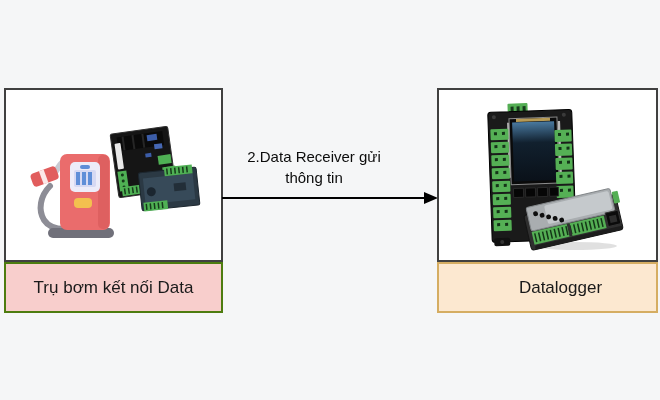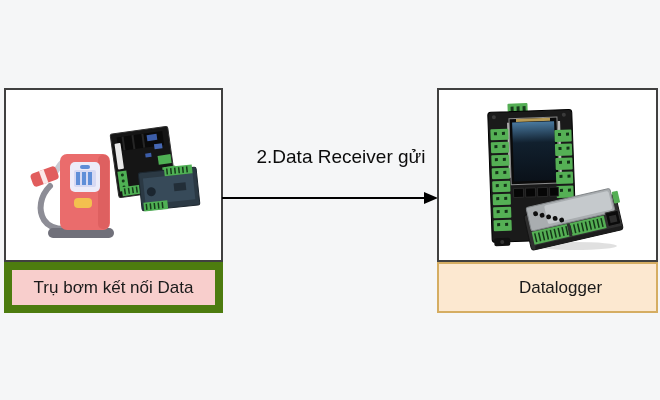--- a/index.html
+++ b/index.html
@@ -18,31 +18,31 @@
   .node-body.right { left: 437px; top: 88px; width: 221px; height: 174px; }
 
   .node-label {
     position: absolute; box-sizing: border-box;
     top: 262px; height: 51px;
     display: flex; flex-direction: column; align-items: center; justify-content: center;
     font-size: 17px; line-height: 22px; color: #1a1a1a; text-align: center;
   }
   .node-label.pink {
     left: 4px; width: 219px;
-    background: #f8cecc; border: 8px solid #4d7c0f;
+    background: #f8cecc; border: 2px solid #4d7c0f;
   }
   .node-label.yellow {
     left: 437px; width: 221px;
     background: #fce8d0; border: 2px solid #d5ad62; padding-left: 26px;
   }
   .node-label span { display: block; }
 
   .arrow-label {
-    position: absolute; left: 239px; top: 146px; width: 204px;
-    text-align: center; font-size: 19px; line-height: 21px; color: #0c0c0c;
+    position: absolute; left: 212px; top: 146px; width: 204px;
+    text-align: center; font-size: 15px; line-height: 21px; color: #0c0c0c;
   }
   .arrow-label span { display: block; }
 
   svg { position: absolute; overflow: visible; }
   .arrow-svg { left: 221px; top: 188px; }
   .left-art  { left: 28px;  top: 124px; }
   .right-art { left: 480px; top: 102px; }
 </style>
 </head>
 <body>
@@ -104,20 +104,21 @@
       </g>
     </g>
   </svg>
 
   <div class="node-label pink">
     <span>Trụ bơm kết nối Data</span>
   </div>
 
   <div class="arrow-label">
     <span>2.Data Receiver gửi</span>
+    <span>thông tin</span>
   </div>
 
   <svg class="arrow-svg" width="218" height="20" viewBox="0 0 218 20">
     <line x1="1" y1="10" x2="203" y2="10" stroke="#000000" stroke-width="2"></line>
     <polygon points="203,4 217,10 203,16" fill="#000000"></polygon>
   </svg>
 
   <div class="node-body right"></div>
 
   <svg class="right-art" width="145" height="150" viewBox="0 0 145 150">

